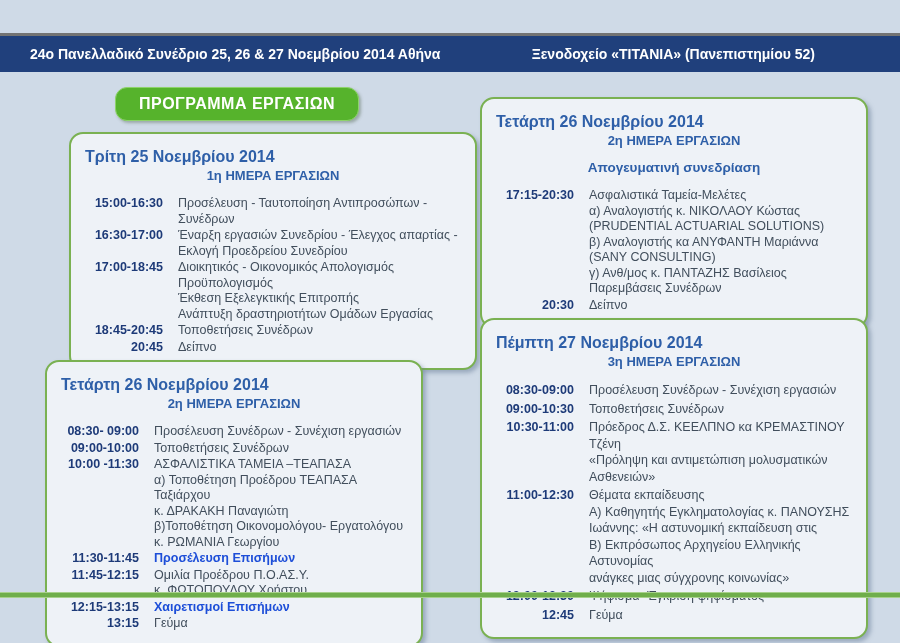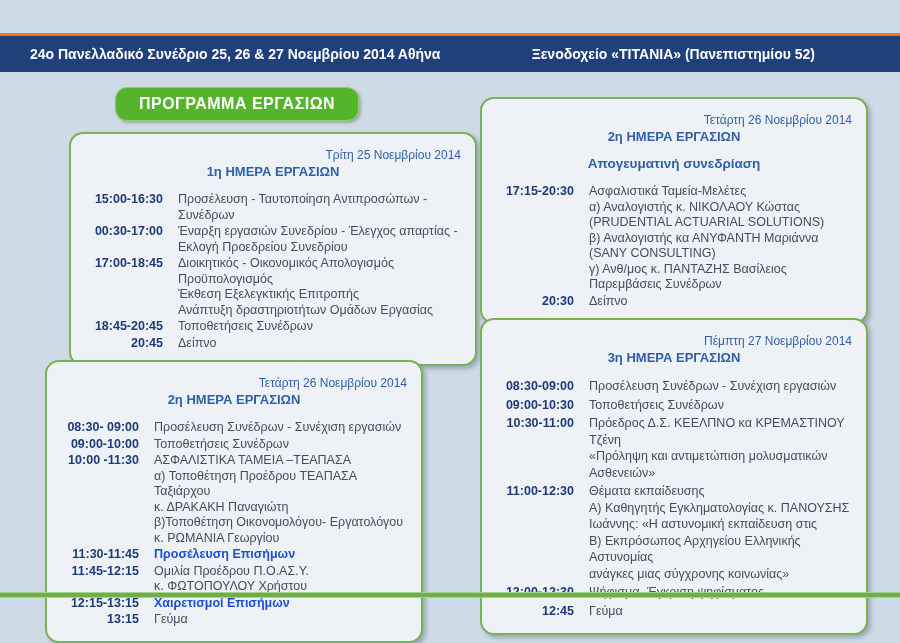--- a/index.html
+++ b/index.html
@@ -12,21 +12,21 @@
   body{
     width:900px;height:643px;position:relative;overflow:hidden;
     background:var(--page-bg);
     font-family:"Liberation Sans","DejaVu Sans",sans-serif;
     -webkit-font-smoothing:antialiased;
   }
   
   .topbar{
     position:absolute;left:0;right:0;top:33px;height:39px;
     background:var(--navy);
-    border-top:3px solid #f97316;
+    border-top:3px solid #737373;
     box-sizing:border-box;
     display:flex;align-items:center;justify-content:space-between;
     padding:0 85px 0 30px;
     color:var(--header-text);font-size:14px;font-weight:bold;
   }
   
   .badge{
     position:absolute;left:115px;top:87px;width:242px;height:32px;
     background:var(--accent-green);
     border:1px solid #8ed36b;border-radius:12px;
@@ -46,22 +46,22 @@
   .mount-r2 .panel{min-height:262px;}
   .panel{
     box-sizing:border-box;
     background:var(--panel-bg);
     border:2px solid var(--panel-border-green);
     border-radius:14px;
     box-shadow:3px 3px 4px rgba(110,130,155,0.55);
     padding:10px 14px 12px 14px;
   }
   .p-date{
-    margin:4px 0 0 0;text-align:right;
-    color:var(--heading-blue);font-size:12px;font-weight:normal;
+    margin:4px 0 0 0;text-align:left;
+    color:var(--heading-blue);font-size:16px;font-weight:bold;
   }
   .p-day{
     margin:2px 0 0 0;text-align:center;
     color:var(--heading-blue);font-size:13px;font-weight:bold;
   }
   .p-session{
     margin:12px 0 0 0;text-align:center;
     color:var(--heading-blue);font-size:13.5px;font-weight:bold;
   }
   .entries{margin-top:13px;}
@@ -104,21 +104,21 @@
 
     <div class="entries">
   <div class="entry">
     <div class="time">15:00-16:30</div>
     <div class="desc">
             <div class="line">Προσέλευση - Ταυτοποίηση Αντιπροσώπων - Συνέδρων</div>
           </div>
   </div>
 
   <div class="entry">
-    <div class="time">00:30-17:00</div>
+    <div class="time">16:30-17:00</div>
     <div class="desc">
             <div class="line">Έναρξη εργασιών Συνεδρίου - Έλεγχος απαρτίας -</div>
             <div class="line">Εκλογή Προεδρείου Συνεδρίου</div>
           </div>
   </div>
 
   <div class="entry">
     <div class="time">17:00-18:45</div>
     <div class="desc">
             <div class="line">Διοικητικός - Οικονομικός  Απολογισμός</div>

